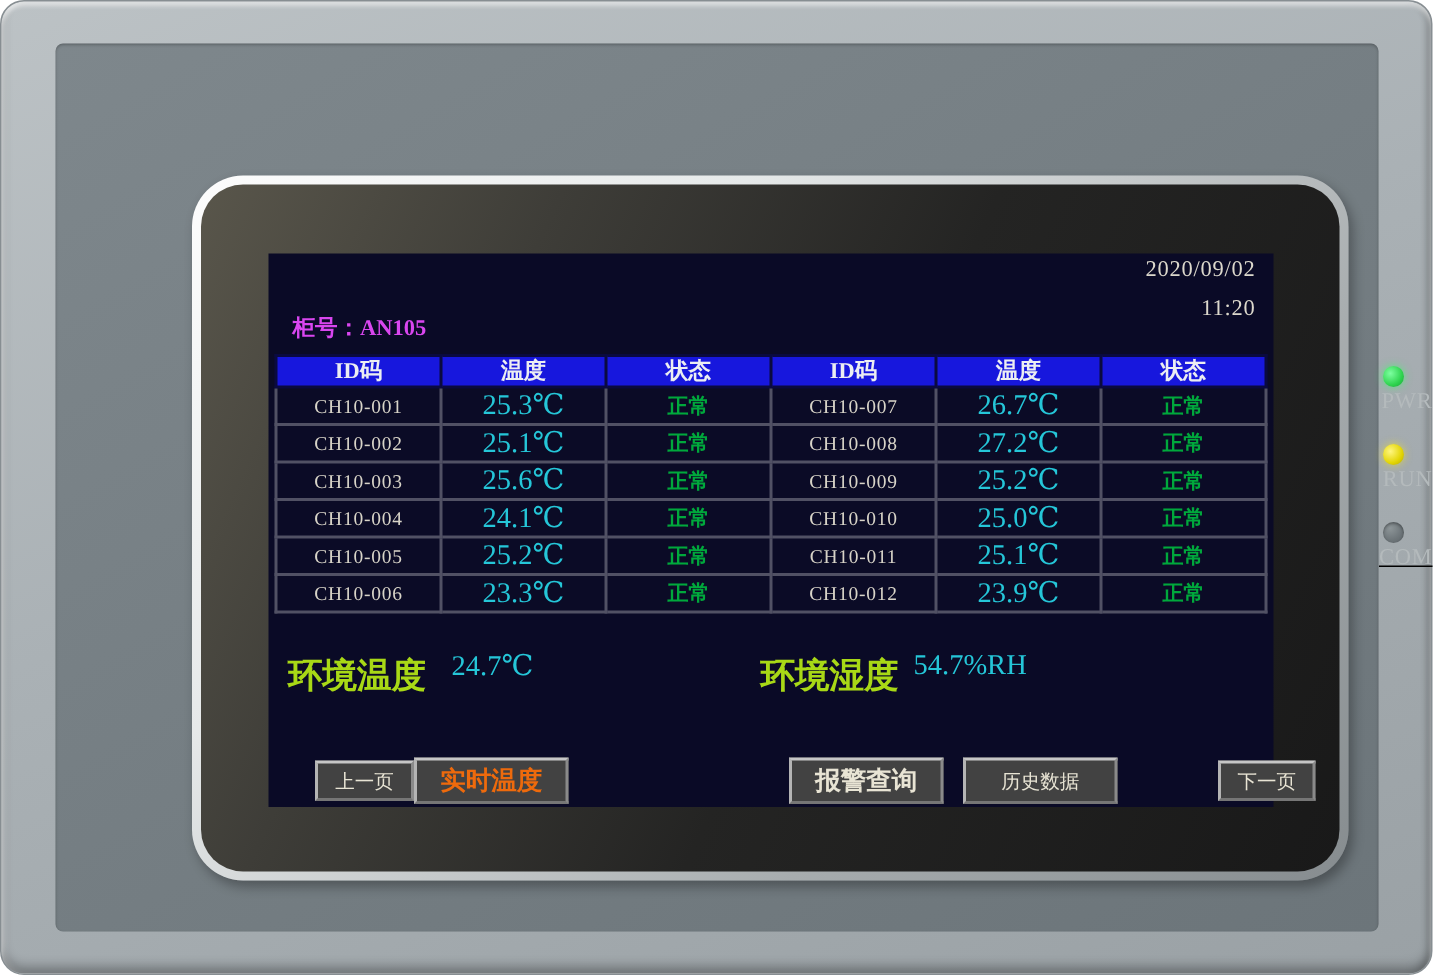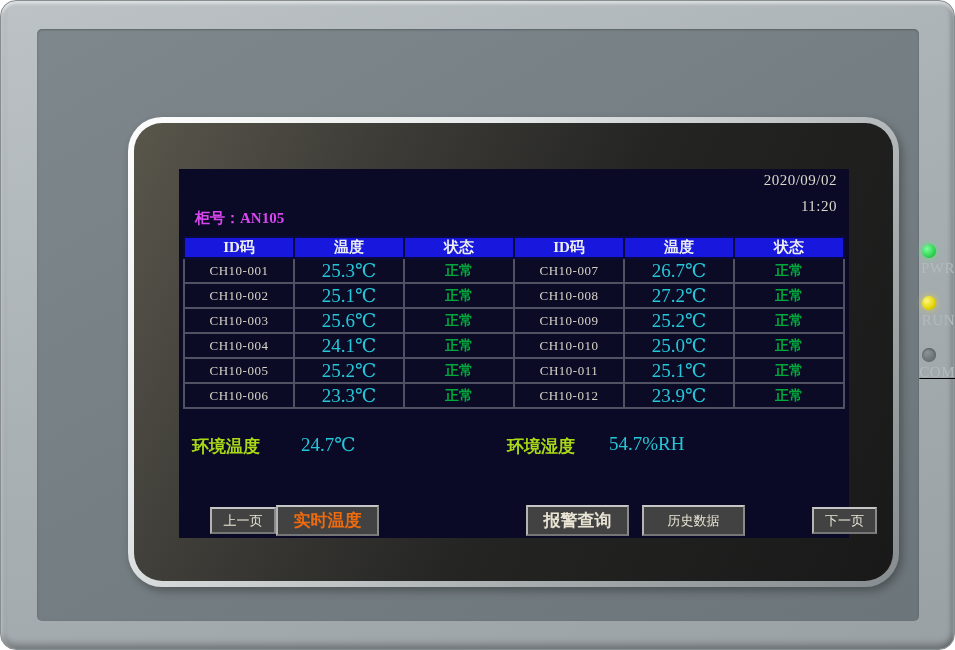--- a/index.html
+++ b/index.html
@@ -37,21 +37,21 @@
   table.chtable { position:absolute; left:4px; top:67px; width:662px;
                   border-collapse:collapse; table-layout:fixed; }
   .chtable th { height:20px; background:#1717dd; color:#eceef2; font-size:15px; font-weight:bold;
                 border:2px solid #0a0a40; text-align:center; }
   .chtable td { height:23px; border:2px solid #515164; background:#0b0b26;
                 text-align:center; vertical-align:middle; }
   td.idc  { color:#d8d4c8; font-size:13px; letter-spacing:.5px; }
   td.tmp  { color:#25c6d8; font-size:19px; }
   td.stat { color:#00a83c; font-size:14px; font-weight:bold; }
 
-  .env-label { position:absolute; font-size:17px; font-weight:bold; color:#a8d816; }
+  .env-label { position:absolute; font-size:23px; font-weight:bold; color:#a8d816; }
   .env-value { position:absolute; font-size:19px; color:#25c6d8;text-align:right; }
   #envTL { left:13px;  top:266px; }
   #envTV { left:122px; top:264px; }
   #envHL { left:328px; top:266px; }
   #envHV { left:430px; top:264px; }
 
   .btn { position:absolute; background:#424242; color:#e8e4d4; cursor:pointer;
          display:flex; align-items:center; justify-content:center;
          border:2px solid; border-color:#c6c6c6 #8a8a8a #767676 #b4b4b4;
          font-family:inherit; }

